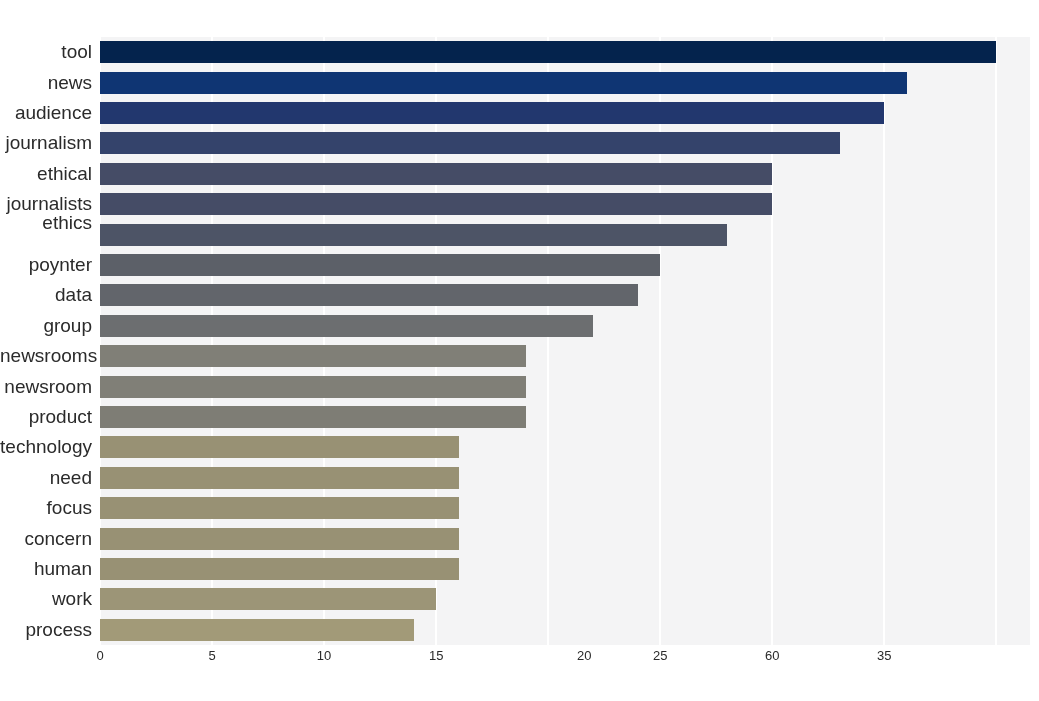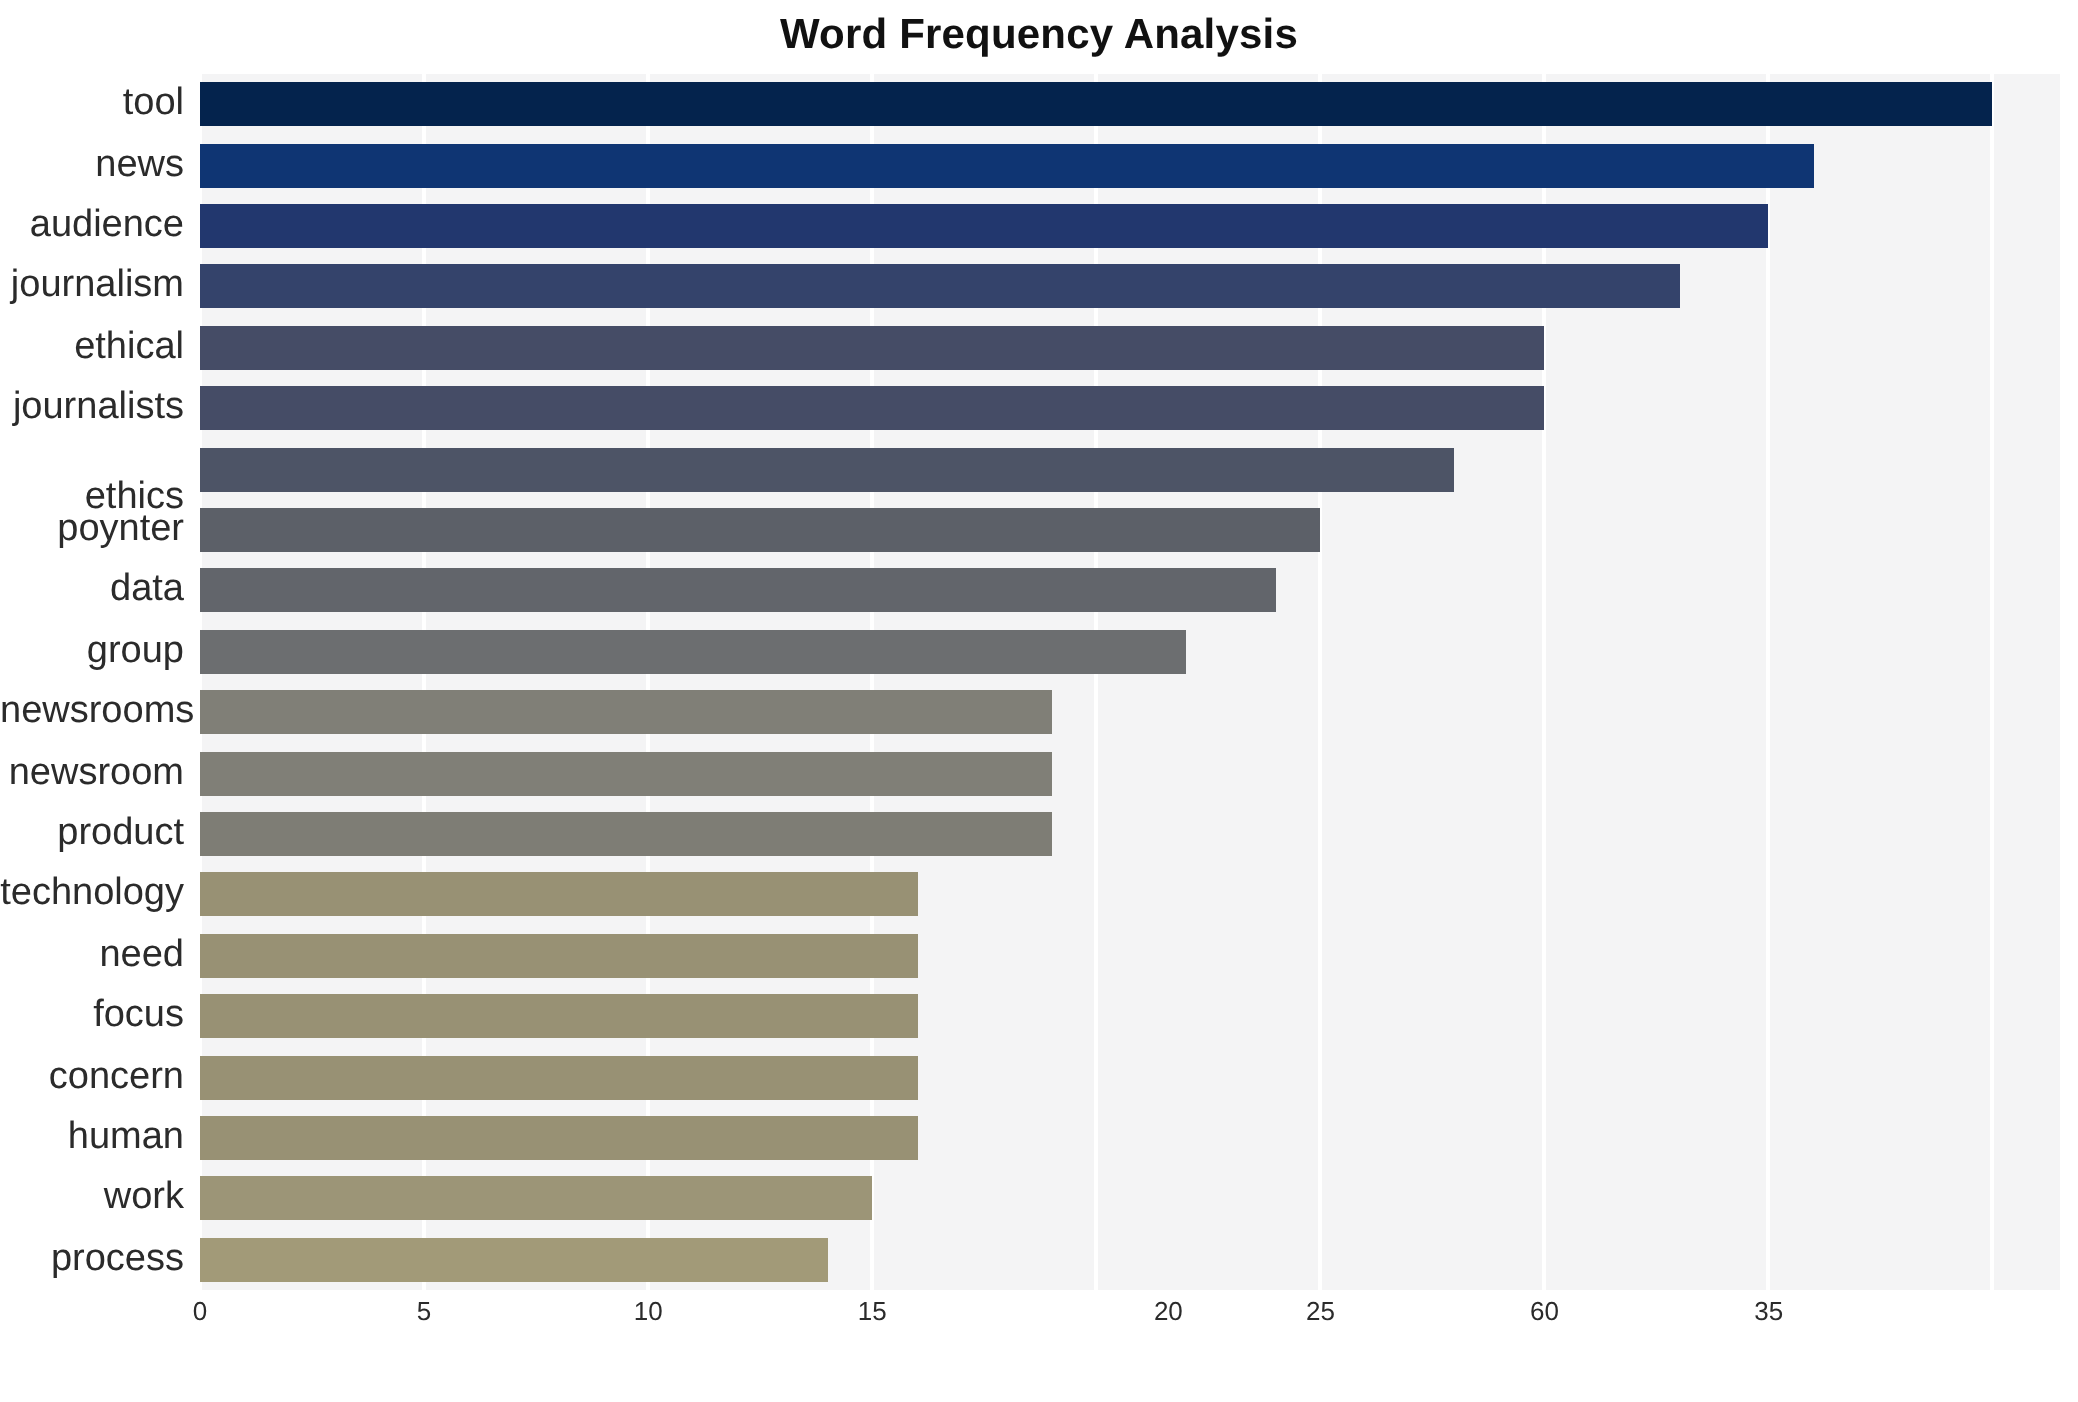--- a/index.html
+++ b/index.html
@@ -109,21 +109,20 @@
     text-align: center;
     font-size: 14px;
     color: #2b2b2b;
   }
 </style>
 </head>
 <body>
 
 <div id="figure">
 
-  <div id="chart-title">Word Frequency Analysis</div>
 
   <div id="plot-area">
       <div class="vgrid" style="left: -1px;"></div>
       <div class="vgrid" style="left: 111.048px;"></div>
       <div class="vgrid" style="left: 223.096px;"></div>
       <div class="vgrid" style="left: 335.145px;"></div>
       <div class="vgrid" style="left: 447.193px;"></div>
       <div class="vgrid" style="left: 559.241px;"></div>
       <div class="vgrid" style="left: 671.289px;"></div>
       <div class="vgrid" style="left: 783.337px;"></div>
@@ -190,21 +189,21 @@
       </div>
     </div>
 
   <div id="ylabels">
       <div class="ytick" style="top: 4.2px;">tool</div>
       <div class="ytick" style="top: 34.6px;">news</div>
       <div class="ytick" style="top: 65px;">audience</div>
       <div class="ytick" style="top: 95.4px;">journalism</div>
       <div class="ytick" style="top: 125.8px;">ethical</div>
       <div class="ytick" style="top: 156.2px;">journalists</div>
-      <div class="ytick" style="top: 201px;">ethics</div>
+      <div class="ytick" style="top: 175px;">ethics</div>
       <div class="ytick" style="top: 217px;">poynter</div>
       <div class="ytick" style="top: 247.4px;">data</div>
       <div class="ytick" style="top: 277.8px;">group</div>
       <div class="ytick" style="top: 308.2px;">newsrooms</div>
       <div class="ytick" style="top: 338.6px;">newsroom</div>
       <div class="ytick" style="top: 369px;">product</div>
       <div class="ytick" style="top: 399.4px;">technology</div>
       <div class="ytick" style="top: 429.8px;">need</div>
       <div class="ytick" style="top: 460.2px;">focus</div>
       <div class="ytick" style="top: 490.6px; margin-left: 28px;">concern</div>

